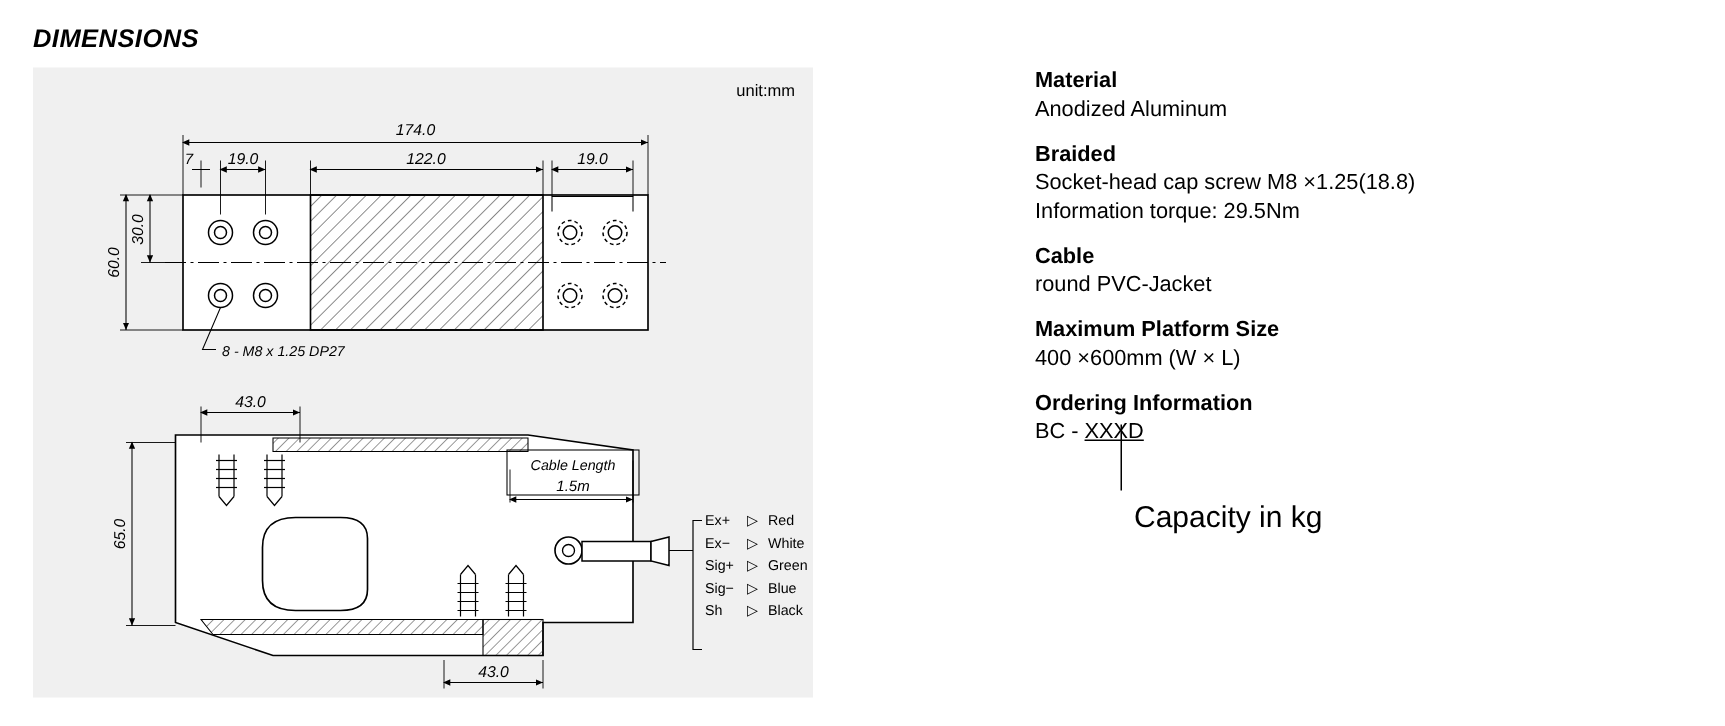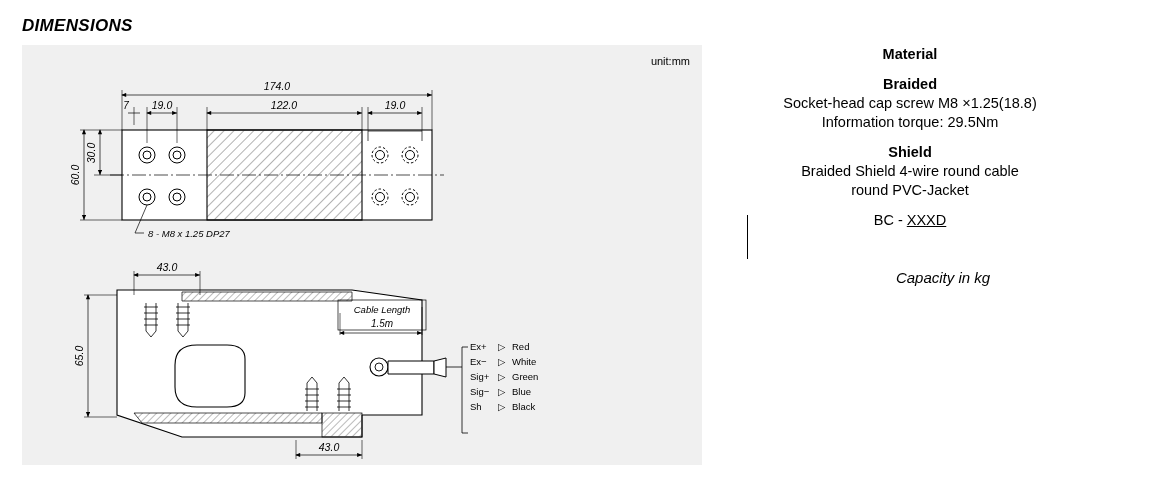--- a/index.html
+++ b/index.html
@@ -26,21 +26,21 @@
     top: 16px;
     font-size: 17px;
     font-weight: bold;
     font-style: italic;
     letter-spacing: 0.3px;
   }
   .drawing-panel {
     position: absolute;
     left: 22px;
     top: 45px;
-    width: 680px;
+    width: 520px;
     height: 420px;
     background: #f0f0f0;
   }
   .unit-label {
     position: absolute;
     right: 12px;
     top: 10px;
     font-size: 11px;
     color: #000;
   }
@@ -50,44 +50,42 @@
     top: 0;
   }
   .specs {
     position: absolute;
     left: 690px;
     top: 45px;
     width: 440px;
   }
   .spec-block {
     margin-bottom: 11px;
-    text-align: center;
   }
   .spec-head {
     font-size: 14.5px;
     font-weight: bold;
     line-height: 19px;
   }
   .spec-line {
     font-size: 14.5px;
     line-height: 19px;
   }
   .order-line {
     font-size: 14.5px;
     line-height: 19px;
   }
   .order-line u {
     text-decoration: underline;
   }
   .capacity-note {
-    font-size: 15px;
+    font-size: 20px;
     margin-left: 66px;
     margin-top: 38px;
     line-height: 19px;
-    font-style: italic;
   }
   .leader {
     position: absolute;
     left: 57px;
     top: 4px;
     width: 1px;
     height: 44px;
     background: #000;
   }
   .order-wrap {
@@ -289,36 +287,41 @@
         <text x="476" y="365">▷</text>
         <text x="490" y="365">Black</text>
       </g>
     </svg>
   </div>
 
   <div class="specs">
 
     <div class="spec-block">
       <div class="spec-head">Material</div>
+      <div class="spec-line">Anodized Aluminum</div>
     </div>
 
     <div class="spec-block">
       <div class="spec-head">Braided</div>
       <div class="spec-line">Socket-head cap screw M8 ×1.25(18.8)</div>
       <div class="spec-line">Information torque: 29.5Nm</div>
     </div>
 
     <div class="spec-block">
-      <div class="spec-head">Shield</div>
-      <div class="spec-line">Braided Shield 4-wire round cable</div>
+      <div class="spec-head">Cable</div>
       <div class="spec-line">round PVC-Jacket</div>
     </div>
 
-
-    <div class="spec-block">
+    <div class="spec-block">
+      <div class="spec-head">Maximum Platform Size</div>
+      <div class="spec-line">400 ×600mm (W × L)</div>
+    </div>
+
+    <div class="spec-block">
+      <div class="spec-head">Ordering Information</div>
       <div class="order-wrap">
         <div class="order-line"><span>BC - </span><u>XXXD</u></div>
         <div class="leader"></div>
         <div class="capacity-note">Capacity in kg</div>
       </div>
     </div>
 
   </div>
 </div>
 

